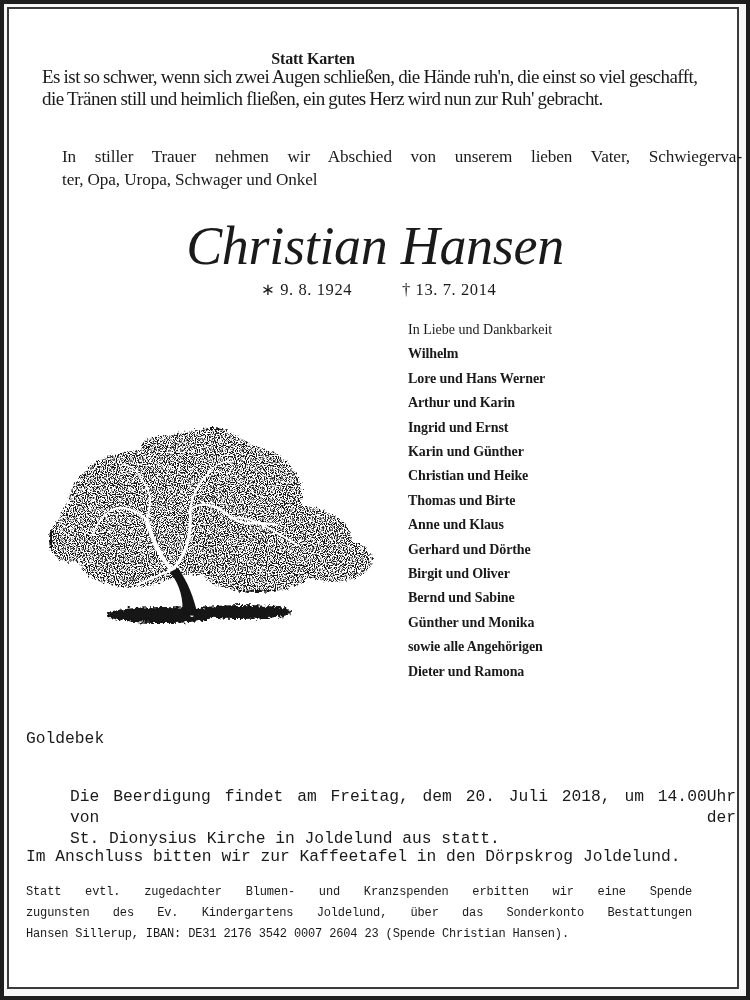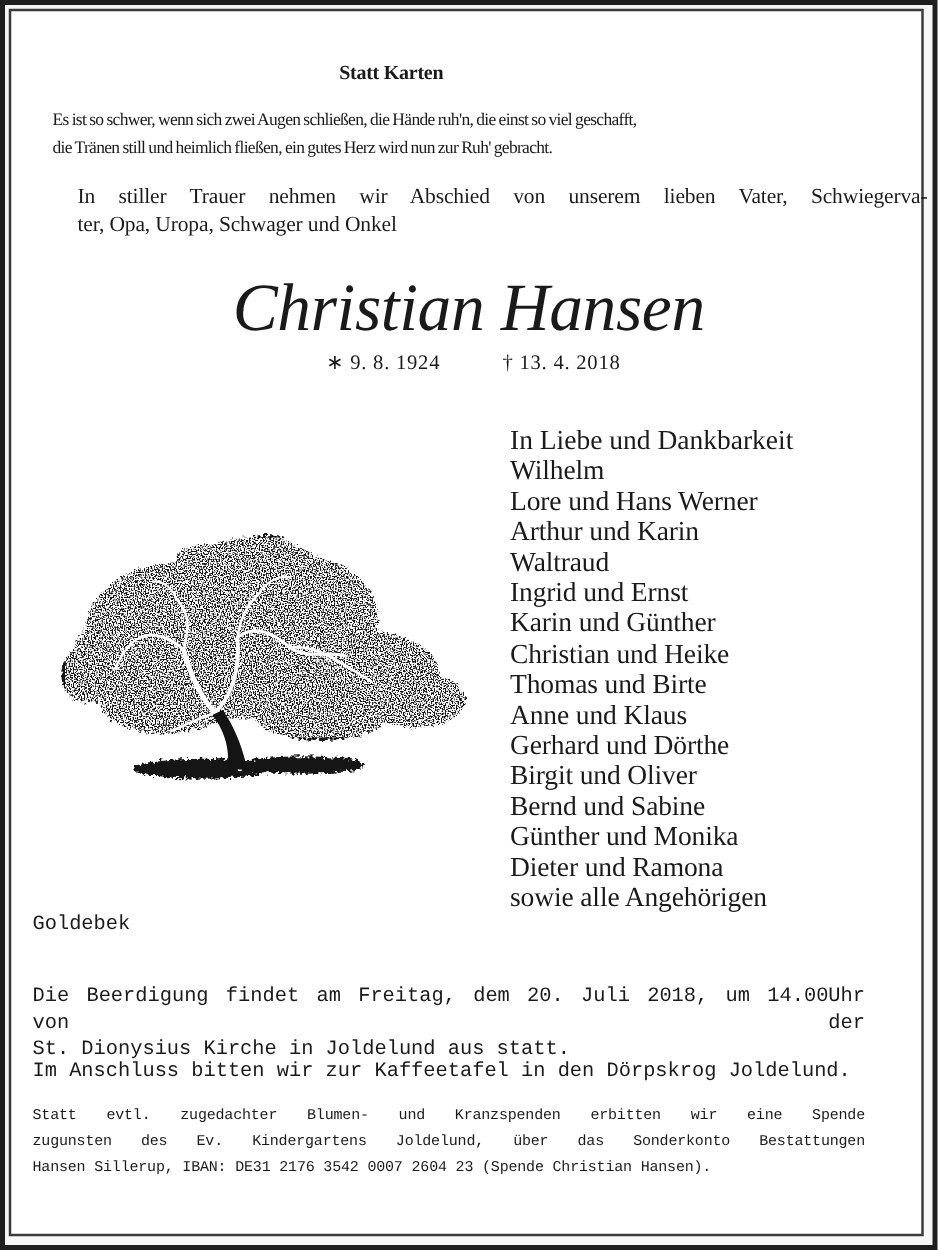--- a/index.html
+++ b/index.html
@@ -17,54 +17,54 @@
     position: absolute; left: 7px; top: 7px; width: 732px; height: 982px;
     box-sizing: border-box; border: 2px solid #3a3a3a; background: #ffffff;
   }
   .abs { position: absolute; }
   .heading {
     left: 0; width: 626px; top: 50px; text-align: center;
     font-family: "Liberation Serif", serif; font-weight: bold; font-size: 16px;
     letter-spacing: -0.2px;
   }
   .poem {
-    left: 42px; width: 680px; top: 86px;
-    font-family: "Liberation Serif", serif; font-size: 14px; line-height: 22px;
+    left: 42px; width: 680px; top: 66px;
+    font-family: "Liberation Serif", serif; font-size: 19px; line-height: 22px;
     letter-spacing: -0.55px; word-spacing: -0.5px;
   }
   .intro {
     left: 42px; width: 680px; top: 145px;
     font-family: "Liberation Serif", serif; font-size: 17.2px; line-height: 23px;
     text-align: justify; letter-spacing: -0.1px; margin-left: 20px;
   }
   .name {
     left: 0; width: 750px; top: 215px; text-align: center;
     font-family: "Liberation Serif", serif; font-style: italic;
     font-size: 54px; line-height: 62px; letter-spacing: -0.3px; color: #1a1a1a;
   }
   .dates {
     top: 280px; font-family: "Liberation Serif", serif; font-size: 16.5px;
     letter-spacing: 0.6px;
   }
   .born { left: 261px; }
   .died { left: 402px; }
   .family {
-    left: 408px; top: 340px; width: 300px;
-    font-family: "Liberation Serif", serif; font-size: 22px; line-height: 24.4px;
+    left: 408px; top: 318px; width: 300px;
+    font-family: "Liberation Serif", serif; font-size: 14px; line-height: 24.4px;
   }
   .family .lead { font-weight: normal; margin-bottom: 0; }
-  .family .member { font-weight: normal; letter-spacing: -0.1px; }
+  .family .member { font-weight: bold; letter-spacing: -0.1px; }
   .tree { left: 42px; top: 420px; width: 340px; height: 210px; }
   .bottom {
     left: 26px; width: 666px;
     font-family: Liberation Mono, monospace; font-size: 16.3px; line-height: 21px;
     text-align: justify;
   }
   .place { top: 728px; }
-  .funeral { top: 786px; text-align-last: left; }
+  .funeral { top: 786px; text-align-last: left; margin-left: 44px; }
   .coffee { top: 846px; }
   .donation { top: 882px; font-size: 12px; letter-spacing: -0.15px; }
   .donation span, .funeral span { display: block; }
   .funeral .l1 { text-align: justify; text-align-last: justify; word-spacing: 3px; }
   .donation .jl { text-align: justify; text-align-last: justify; }
 </style>
 </head>
 <body>
 
 <div class="frame"></div>
@@ -78,39 +78,38 @@
 </div>
 
 <div class="abs intro">
   <div style="text-align-last: justify;">In stiller Trauer nehmen wir Abschied von unserem lieben Vater, Schwiegerva-</div>
   <div>ter, Opa, Uropa, Schwager und Onkel</div>
 </div>
 
 <div class="abs name">Christian Hansen</div>
 
 <div class="abs dates born">∗ 9. 8. 1924</div>
-<div class="abs dates died">† 13. 4. 2018</div>
+<div class="abs dates died">† 13. 7. 2014</div>
 
 <div class="abs family">
   <div class="lead">In Liebe und Dankbarkeit</div>
   <div class="member">Wilhelm</div>
   <div class="member">Lore und Hans Werner</div>
   <div class="member">Arthur und Karin</div>
-  <div class="member">Waltraud</div>
   <div class="member">Ingrid und Ernst</div>
   <div class="member">Karin und Günther</div>
   <div class="member">Christian und Heike</div>
   <div class="member">Thomas und Birte</div>
   <div class="member">Anne und Klaus</div>
   <div class="member">Gerhard und Dörthe</div>
   <div class="member">Birgit und Oliver</div>
   <div class="member">Bernd und Sabine</div>
   <div class="member">Günther und Monika</div>
+  <div class="member">sowie alle Angehörigen</div>
   <div class="member">Dieter und Ramona</div>
-  <div class="member">sowie alle Angehörigen</div>
 </div>
 
 <svg class="abs tree" viewBox="0 0 340 210" xmlns="http://www.w3.org/2000/svg">
   <defs>
     <filter id="rough" x="-5%" y="-5%" width="110%" height="110%">
       <feTurbulence type="fractalNoise" baseFrequency="0.35" numOctaves="2" seed="4" result="n"></feTurbulence>
       <feDisplacementMap in="SourceGraphic" in2="n" scale="7" xChannelSelector="R" yChannelSelector="G"></feDisplacementMap>
     </filter>
     <filter id="speckle" x="0" y="0" width="100%" height="100%">
       <feTurbulence type="fractalNoise" baseFrequency="0.9" numOctaves="1" seed="9" result="t"></feTurbulence>

